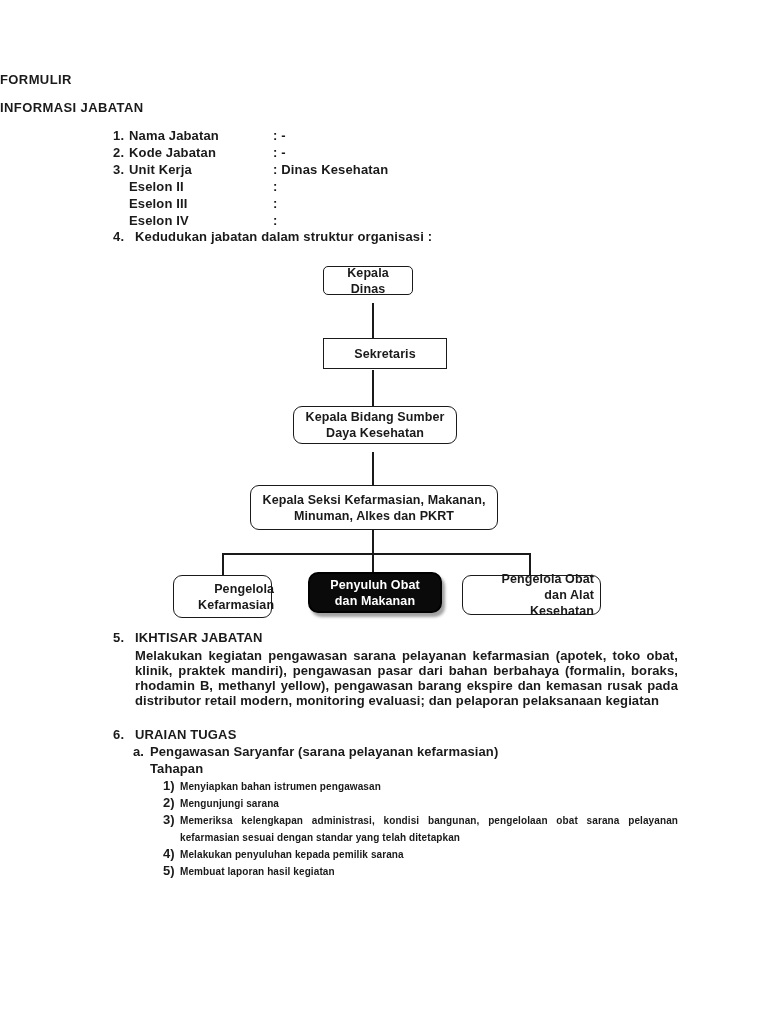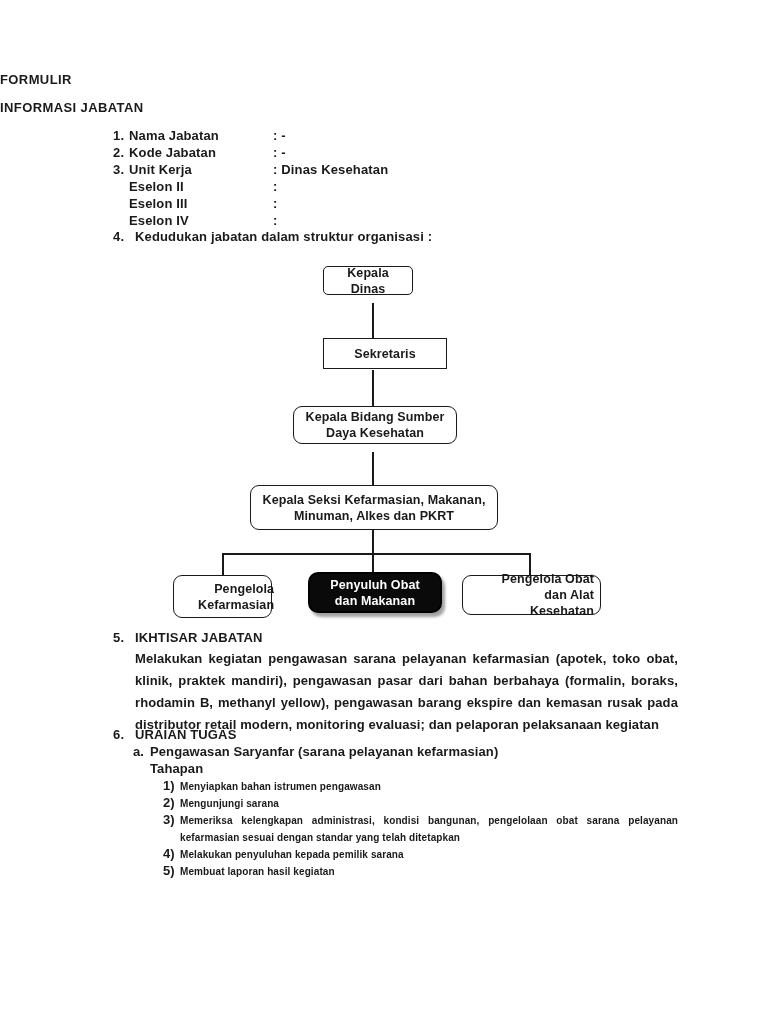--- a/index.html
+++ b/index.html
@@ -48,21 +48,21 @@
     box-shadow:3px 4px 3px rgba(110,110,110,.65);
   }
   .vline{position:absolute;width:2px;background:#1a1a1a;}
   .hline{position:absolute;height:2px;background:#1a1a1a;}
   
   .sec-head .num{position:absolute;left:113px;}
   .sec-head .ttl{position:absolute;left:135px;}
   .sec-head span{font-size:13px;letter-spacing:.15px;white-space:nowrap;}
   .para{
     left:135px;width:543px;
-    font-size:13px;line-height:22px;letter-spacing:.1px;
+    font-size:13px;line-height:15px;letter-spacing:.1px;
     text-align:justify;
   }
   .sub-head .num{position:absolute;left:133px;}
   .sub-head .ttl{position:absolute;left:150px;white-space:nowrap;}
   .sub-head span{font-size:13px;letter-spacing:.1px;}
   .stage{left:150px;font-size:13px;letter-spacing:.1px;}
   .titem .num{position:absolute;left:163px;font-size:13px;}
   .titem .txt{
     position:absolute;left:180px;width:498px;
     font-size:10px;line-height:17px;letter-spacing:.1px;

